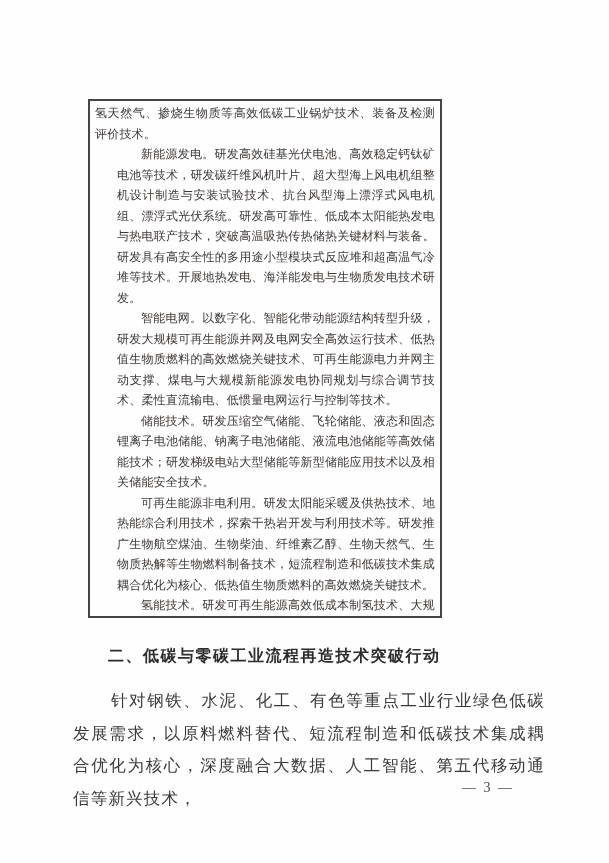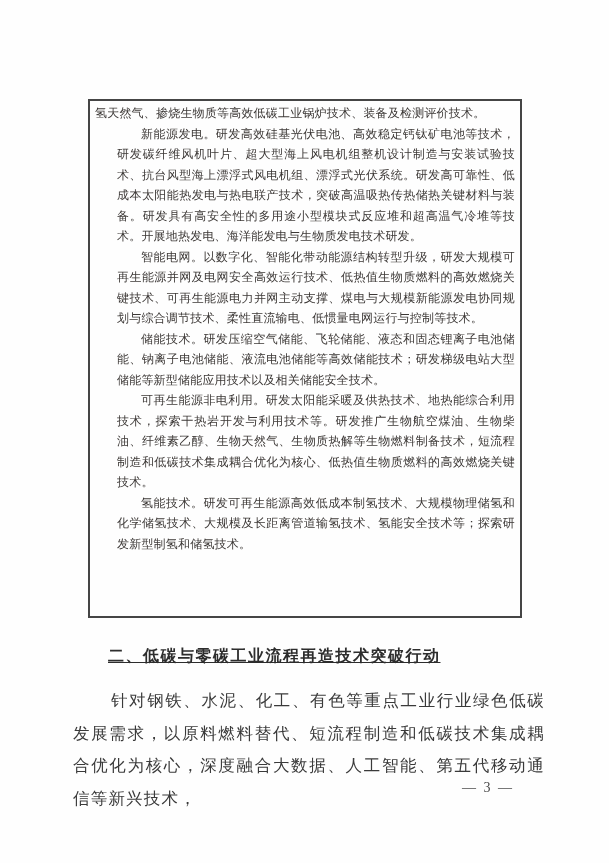--- a/index.html
+++ b/index.html
@@ -14,21 +14,21 @@
     background: #fefefe;
     font-family: "Liberation Serif", "DejaVu Serif", serif;
     color: #3b3b3b;
     overflow: hidden;
   }
   
   .tech-box {
     position: absolute;
     left: 88px;
     top: 99px;
-    width: 434px;
+    width: 354px;
     height: 519px;
     box-sizing: border-box;
     border: 2px solid #454545;
     padding: 2px 5px 2px 5px;
     overflow: hidden;
   }
   .tech-box p {
     margin: 0;
     font-size: 12px;
     line-height: 20.5px;
@@ -48,21 +48,20 @@
     top: 646px;
     width: 470px;
     margin: 0;
     padding-left: 43px;
     font-family: "Liberation Sans", "DejaVu Sans", sans-serif;
     font-size: 16px;
     font-weight: bold;
     letter-spacing: 1.5px;
     color: #2d2d2d;
     white-space: nowrap;
-    text-decoration: underline;
   }
   
   .body-paragraph {
     position: absolute;
     left: 65px;
     top: 677px;
     width: 472px;
     margin: 8px;
     font-size: 16.5px;
     line-height: 32.5px;

